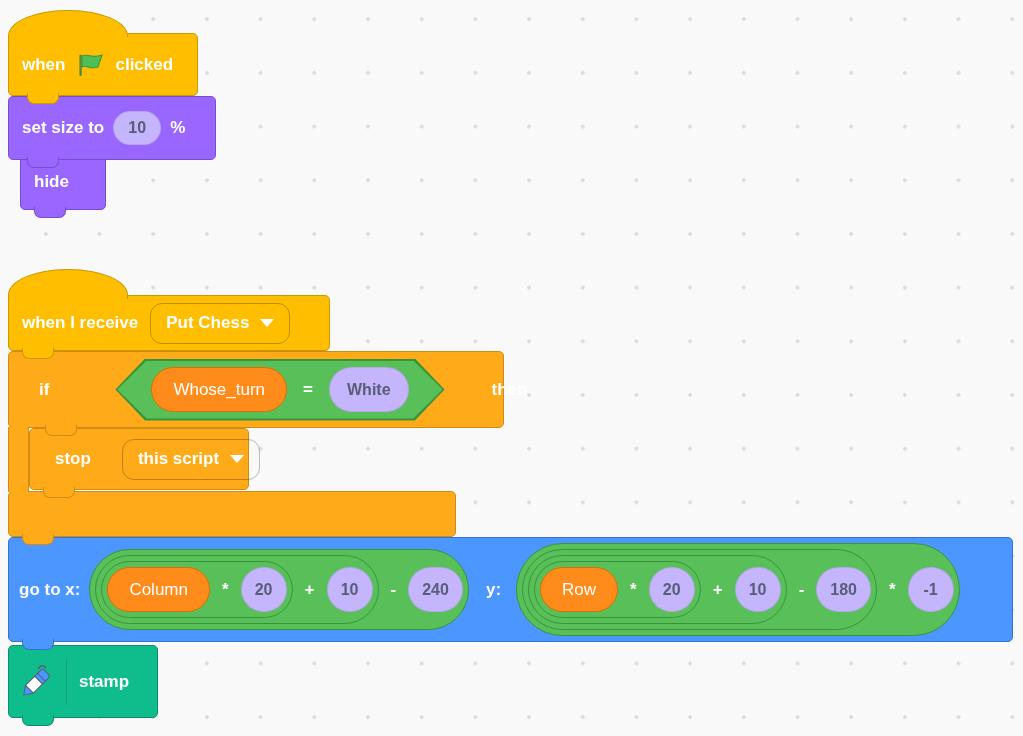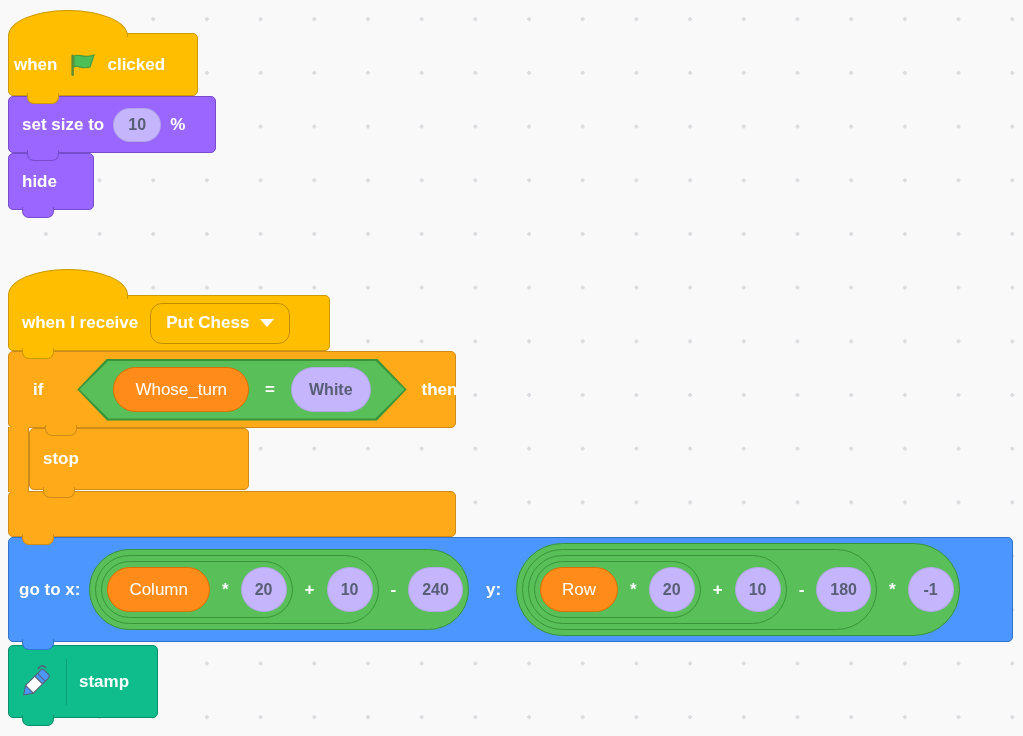--- a/index.html
+++ b/index.html
@@ -81,79 +81,83 @@
   .hex-body{
     position:relative;display:flex;align-items:center;gap:13px;padding:0 36px;
   }
   .divider{width:1px;height:46px;background:rgba(0,0,0,0.15);}
 </style>
 </head>
 <body>
 
 <div id="canvas">
 
-  <div class="block ev" style="left:8px;top:33px;width:190px;height:63px;z-index:30;padding-left:5px;gap:11px;">
+  <div class="block ev" style="left:8px;top:33px;width:190px;height:63px;z-index:30;padding-left:13px;gap:11px;">
     <div class="dome"></div>
     <span class="lbl">when</span>
     <span style="display:flex;">
       <svg width="28" height="24" viewBox="0 0 28 24">
         <rect x="3.4" y="1.5" width="2.4" height="21.5" rx="1.2" fill="#5b8a3c"></rect>
         <path d="M6 3 C11 0 15 6 26 2 L22 14 C13 17 10 11 6 14 Z" fill="#4CBF56" stroke="#45993D" stroke-width="1.2"></path>
       </svg>
     </span>
     <span class="lbl">clicked</span>
     <div class="bump" style="left:18px;"></div>
   </div>
 
-  <div class="block lks" style="left:8px;top:96px;width:208px;height:57px;z-index:29;padding-left:13px;gap:9px;">
+  <div class="block lks" style="left:8px;top:96px;width:208px;height:64px;z-index:29;padding-left:13px;gap:9px;">
     <span class="lbl">set size to</span>
     <div class="woval small">
       <span>10</span>
     </div>
     <span class="lbl">%</span>
     <div class="bump" style="left:18px;"></div>
   </div>
 
-  <div class="block lks" style="left:8px;top:153px;width:86px;height:57px;z-index:28;padding-left:13px;">
+  <div class="block lks" style="left:20px;top:153px;width:86px;height:57px;z-index:28;padding-left:13px;">
     <span class="lbl">hide</span>
     <div class="bump"></div>
   </div>
 
   <div class="block ev" style="left:8px;top:295px;width:322px;height:56px;z-index:27;padding-left:13px;gap:12px;">
     <div class="dome" style="top:-27px;height:29px;"></div>
     <span class="lbl">when I receive</span>
     <div class="dd">
       <span>Put Chess</span>
       <span class="dd-arrow"></span>
     </div>
     <div class="bump"></div>
   </div>
 
-  <div class="block ctl" style="left:8px;top:351px;width:448px;height:77px;z-index:25;padding-left:24px;">
+  <div class="block ctl" style="left:8px;top:351px;width:496px;height:77px;z-index:25;padding-left:30px;gap:32px;">
     <span class="lbl">if</span>
     <div class="hex" style="margin-left:34px;">
       <div class="hex-fill"></div>
       <div class="hex-body">
         <div class="varoval">
           <span>Whose_turn</span>
         </div>
         <span class="sym">=</span>
         <div class="woval" style="padding:0 17px;text-align:center;">
           <span>White</span>
         </div>
       </div>
     </div>
     <span class="lbl" style="margin-left:15px;">then</span>
     <div class="bump inner"></div>
   </div>
 
   <div class="spine ctl" style="left:8px;top:427px;width:21px;height:65px;z-index:26;"></div>
 
-  <div class="block ctl" style="left:29px;top:428px;width:220px;height:62px;z-index:24;padding-left:13px;gap:31px;">
+  <div class="block ctl" style="left:29px;top:428px;width:220px;height:62px;z-index:24;padding-left:25px;gap:31px;">
     <span class="lbl">stop</span>
+    <div class="dd">
+      <span>this script</span>
+      <span class="dd-arrow"></span>
+    </div>
     <div class="bump"></div>
   </div>
 
   <div class="block ctl" style="left:8px;top:491px;width:448px;height:46px;z-index:23;">
     <div class="bump"></div>
   </div>
 
   <div class="block mot" style="left:8px;top:537px;width:1005px;height:105px;z-index:22;padding-left:10px;gap:9px;">
     <span class="lbl">go to x:</span>
 

